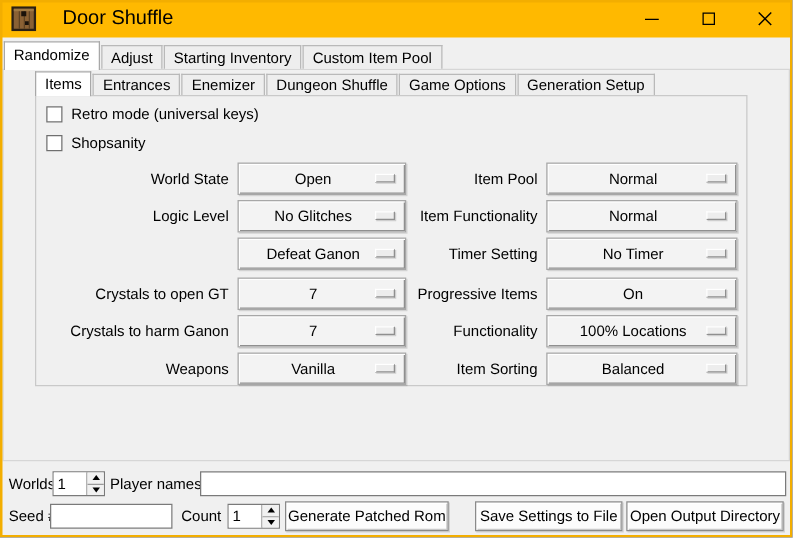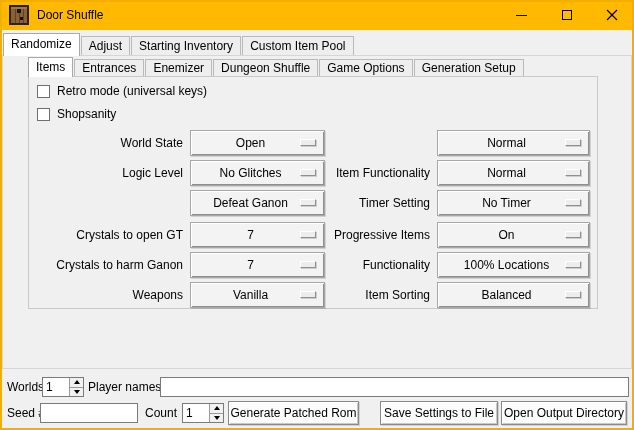--- a/index.html
+++ b/index.html
@@ -5,21 +5,21 @@
   html,body{margin:0;padding:0;background:#808080;}
   *{box-sizing:border-box;}
   .win{
     position:relative;width:634px;height:430px;background:#f0f0f0;
     font-family:"Liberation Sans",sans-serif;font-size:12px;color:#000;
     overflow:hidden;
   }
   
   .titlebar{position:absolute;left:0;top:0;width:634px;height:30px;background:#ffb900;display:flex;align-items:center;}
   .app-icon{width:20px;height:20px;margin-left:9px;flex:0 0 auto;}
-  .title-text{margin-left:8px;font-size:12px;color:#000;}
+  .title-text{margin-left:21px;font-size:16px;color:#000;}
   .tb-btns{position:absolute;right:0;top:0;height:30px;display:flex;}
   .tb-btn{width:45px;height:30px;display:flex;align-items:center;justify-content:center;}
   .min-glyph{width:11px;height:1px;background:#000;}
   .max-glyph{width:10px;height:10px;border:1px solid #000;}
   
   .win-border{position:absolute;inset:0;border:2px solid #f3ae00;pointer-events:none;z-index:60;}
   
   .outer-tabs{position:absolute;left:3px;top:33px;height:23px;display:flex;align-items:flex-end;z-index:6;}
   .inner-tabs{position:absolute;left:28px;top:57px;height:20px;display:flex;align-items:flex-end;z-index:6;}
   .tab{background:#eeeeee;border:1px solid #b9b9b9;border-bottom:none;padding:0 7px;
@@ -147,20 +147,21 @@
     <span class="dd-val">7</span>
     <span class="dd-ind"></span>
   </div>
 
   <div class="opt-label" style="left:20px;top:282px;width:163px;">Weapons</div>
   <div class="dd" style="left:190px;top:282px;width:135px;">
     <span class="dd-val">Vanilla</span>
     <span class="dd-ind"></span>
   </div>
 
+  <div class="opt-label" style="left:318px;top:130px;width:112px;">Item Pool</div>
   <div class="dd" style="left:437px;top:130px;width:153px;">
     <span class="dd-val">Normal</span>
     <span class="dd-ind"></span>
   </div>
 
   <div class="opt-label" style="left:318px;top:160px;width:112px;">Item Functionality</div>
   <div class="dd" style="left:437px;top:160px;width:153px;">
     <span class="dd-val">Normal</span>
     <span class="dd-ind"></span>
   </div>

